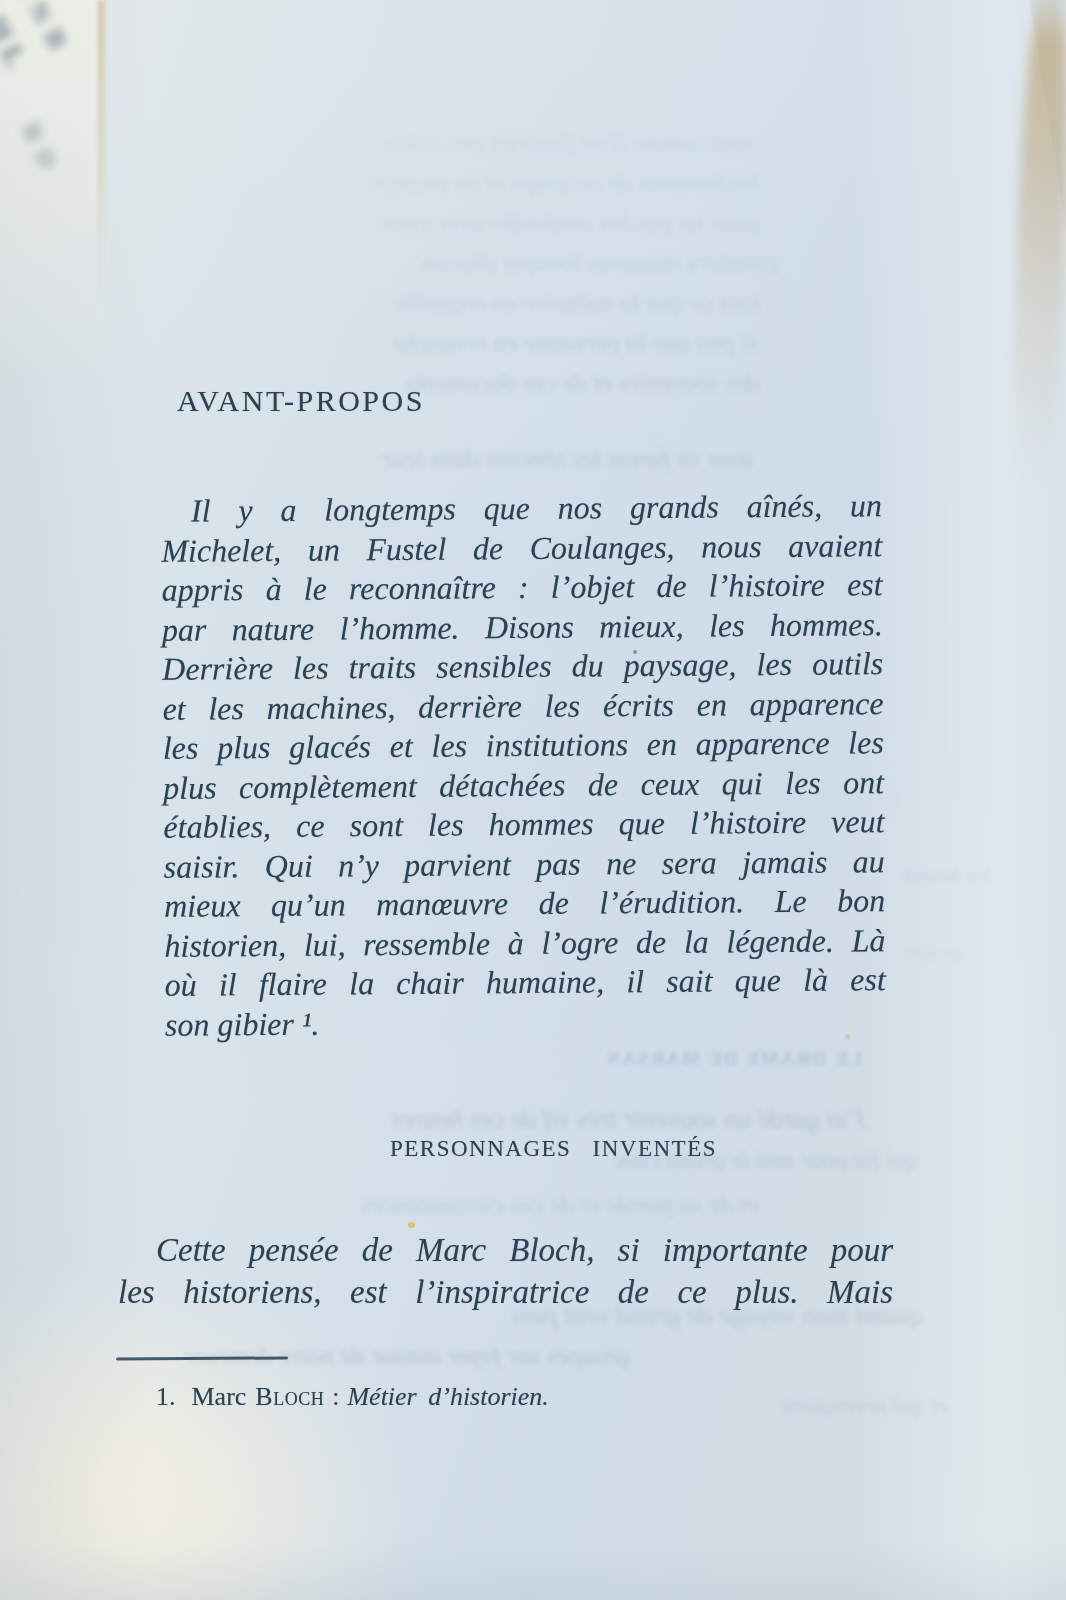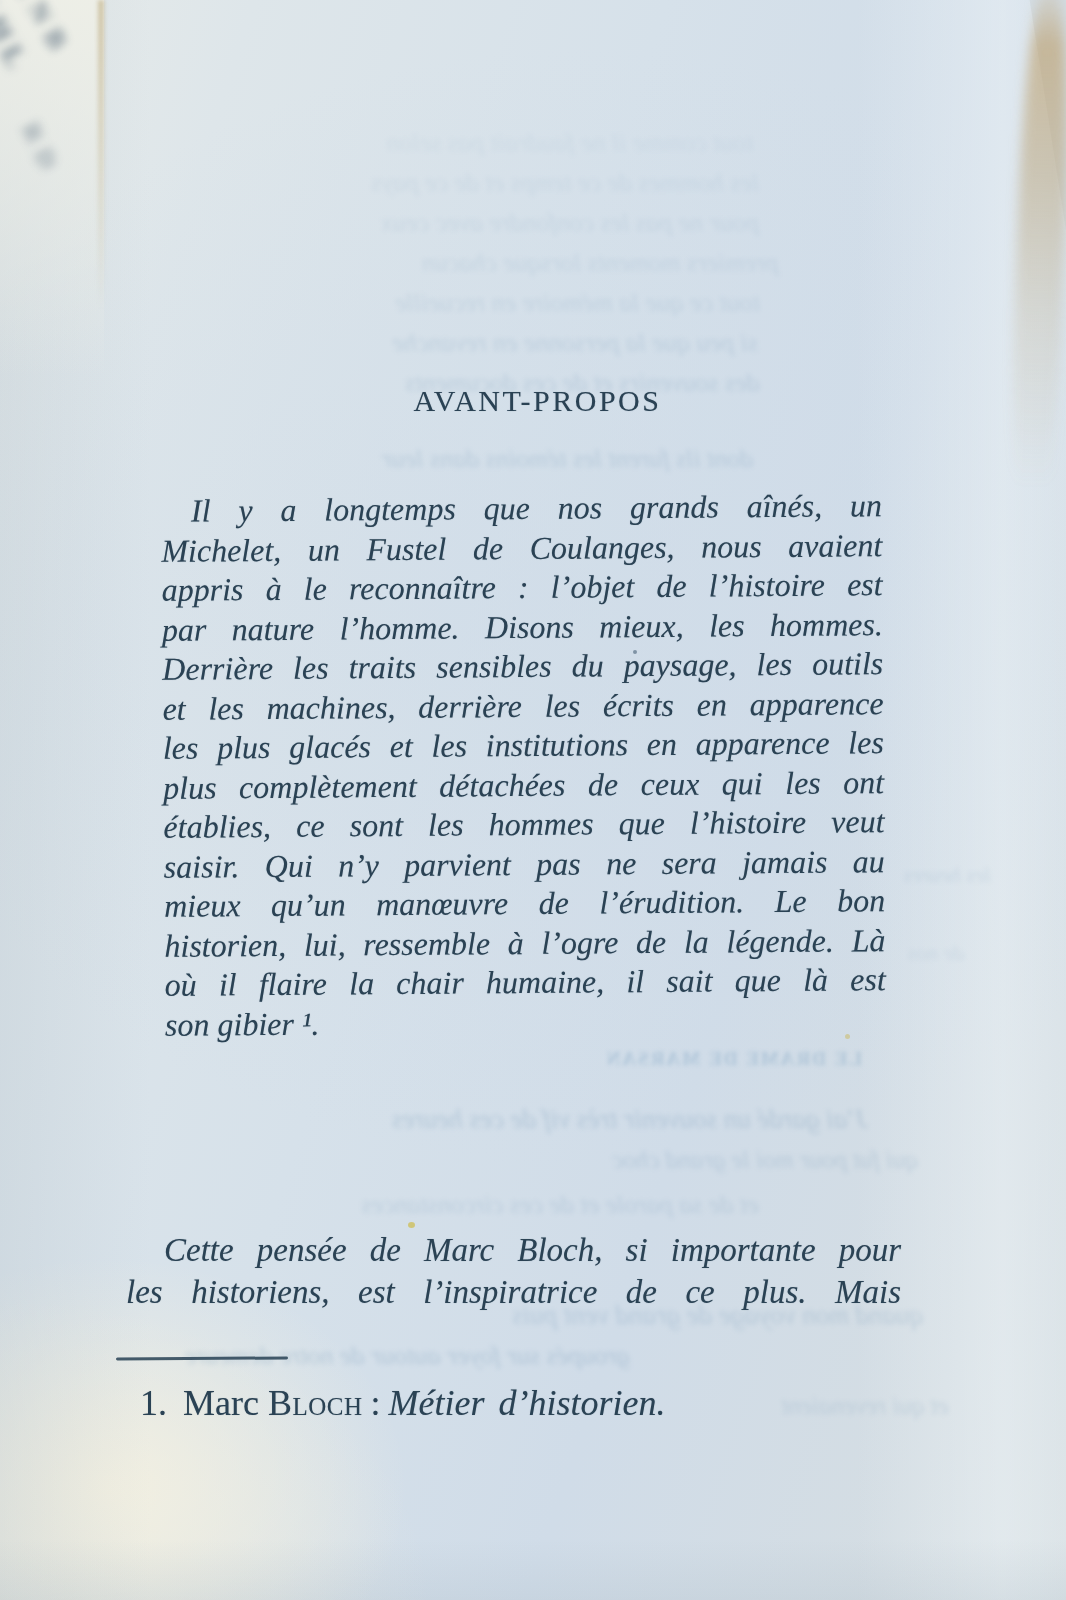--- a/index.html
+++ b/index.html
@@ -35,33 +35,33 @@
   .spine-mark{position:absolute;color:rgba(58,80,102,.8);filter:blur(5px);
     font-weight:bold;transform-origin:top left;white-space:nowrap;}
   
   .ghost{position:absolute;color:#6e93b3;font-style:italic;white-space:nowrap;
     transform:scaleX(-1);filter:blur(2.6px);text-align:center;}
   .ghost-caps{position:absolute;color:#7fa;color:#7da3c2;font-style:normal;white-space:nowrap;
     transform:scaleX(-1);filter:blur(2.2px);letter-spacing:2px;font-weight:bold;}
   
   .ink{color:#2a4254;text-shadow:0 0 1px rgba(42,66,84,.35);}
   .title{position:absolute;left:163px;top:384px;width:721px;padding-left:14px;
-    text-align:center;font-size:30px;letter-spacing:2.5px;font-weight:normal;margin:0;}
+    font-size:30px;letter-spacing:2.5px;font-weight:normal;margin:0;}
   .para{position:absolute;font-style:italic;}
   .para .line{text-align:justify;text-align-last:justify;}
   .para .line.last{text-align-last:left;}
   .para1{left:163px;top:489px;width:721px;font-size:32px;line-height:39.5px;transform:rotate(-.45deg);}
   .para1 .line.first{padding-left:30px;}
-  .para2{left:126px;top:1229px;width:775px;font-size:33px;line-height:42px;}
+  .para2{left:118px;top:1229px;width:775px;font-size:33px;line-height:42px;}
   .para2 .line.first{padding-left:38px;}
   .heading{position:absolute;left:163px;top:1136px;width:721px;padding-left:30px;margin:0;
     text-align:center;font-size:23px;letter-spacing:1.5px;word-spacing:14px;font-weight:normal;}
   .fn-rule{position:absolute;left:116px;top:1357px;width:172px;height:3px;border-radius:2px;
     background:#2c4558;opacity:.88;transform:rotate(-.4deg);}
-  .footnote{position:absolute;left:140px;top:1382px;font-size:36px;word-spacing:5px;white-space:nowrap;}
+  .footnote{position:absolute;left:156px;top:1382px;font-size:26px;word-spacing:5px;white-space:nowrap;}
   .footnote .fn-marker{margin-right:16px;}
   .footnote .fn-first{margin-right:9px;}
   .footnote .fn-last{font-variant:small-caps;letter-spacing:.5px;}
   .footnote .fn-sep{margin:0 8px;}
   .footnote .fn-title{font-style:italic;}
   
   .speck{position:absolute;border-radius:50%;}
 </style>
 </head>
 <body>
@@ -114,20 +114,21 @@
     <div class="line">les plus glacés et les institutions en apparence les</div>
     <div class="line">plus complètement détachées de ceux qui les ont</div>
     <div class="line">établies, ce sont les hommes que l’histoire veut</div>
     <div class="line">saisir. Qui n’y parvient pas ne sera jamais au</div>
     <div class="line">mieux qu’un manœuvre de l’érudition. Le bon</div>
     <div class="line">historien, lui, ressemble à l’ogre de la légende. Là</div>
     <div class="line">où il flaire la chair humaine, il sait que là est</div>
     <div class="line last">son gibier ¹.</div>
   </div>
 
+  <h2 class="heading ink">PERSONNAGES INVENTÉS</h2>
 
   <div class="para para2 ink">
     <div class="line first">Cette pensée de Marc Bloch, si importante pour</div>
     <div class="line">les historiens, est l’inspiratrice de ce plus. Mais</div>
   </div>
 
   <div class="fn-rule"></div>
   <div class="footnote ink">
     <span class="fn-marker">1.</span><span class="fn-first">Marc</span><span class="fn-last">Bloch</span><span class="fn-sep">:</span><span class="fn-title">Métier d’historien.</span>
   </div>

